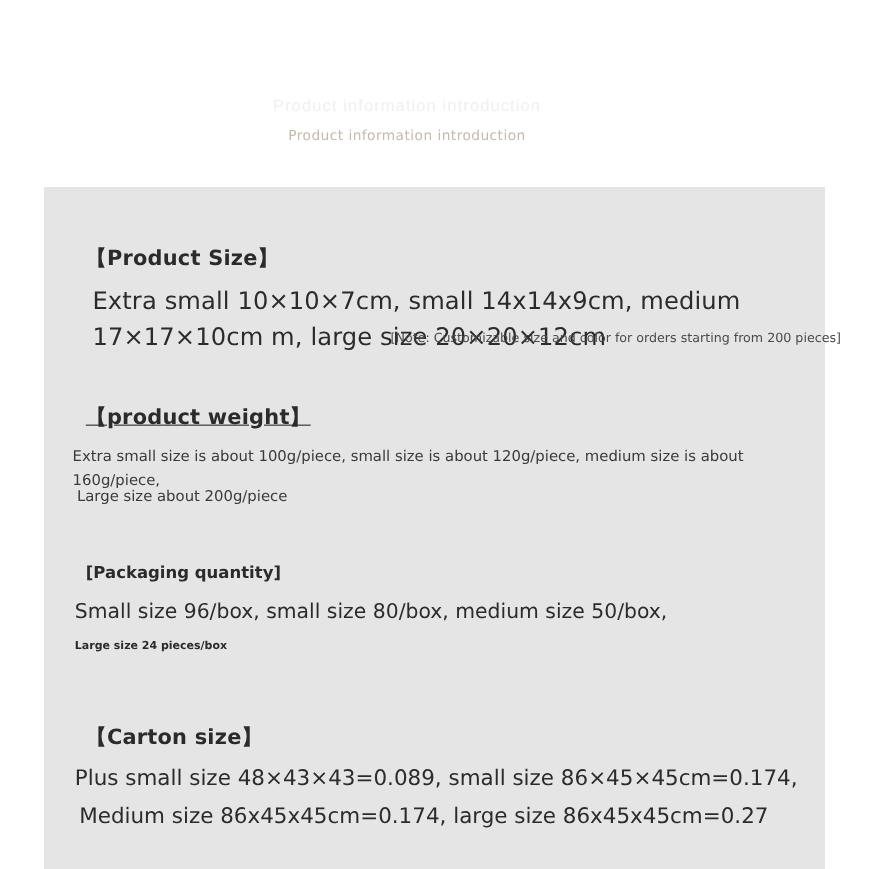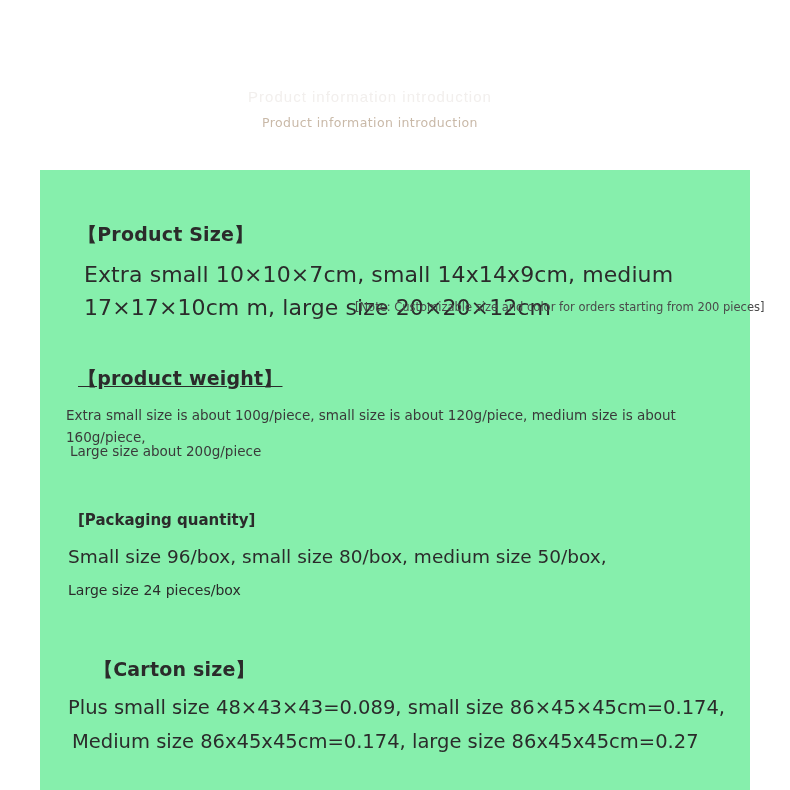--- a/index.html
+++ b/index.html
@@ -43,21 +43,21 @@
     letter-spacing: 0.4px;
     font-family: "DejaVu Sans", sans-serif;
   }
   
   .panel {
     position: absolute;
     left: 40px;
     top: 170px;
     width: 710px;
     height: 620px;
-    background: #86efac;
+    background: #e5e5e5;
   }
   .inner {
     position: relative;
     padding: 0;
     height: 100%;
   }
   .sec-title {
     font-size: 19px;
     font-weight: bold;
     color: #2b2b2b;
@@ -88,39 +88,40 @@
   
   #size-title   { left: 38px;  top: 52px; }
   #size-l1      { left: 44px;  top: 88px;  width: 660px; }
   #size-note    { left: 315px; top: 130px; }
   #weight-title { left: 38px;  top: 196px; text-decoration: underline; }
   #weight-l1    { left: 26px;  top: 234px; }
   #weight-l2    { left: 30px;  top: 270px; }
   #pack-title   { left: 38px;  top: 341px; }
   #pack-l1      { left: 28px;  top: 376px; }
   #pack-l2      { left: 28px;  top: 412px; }
-  #carton-title { left: 38px;  top: 487px; margin-left: 16px; }
+  #carton-title { left: 38px;  top: 487px; }
   #carton-l1    { left: 28px;  top: 521px; }
   #carton-l2    { left: 32px;  top: 555px; }
 
   .pack-title-text {
     font-size: 15px;
     font-weight: bold;
     color: #2b2b2b;
     font-family: "DejaVu Sans", sans-serif;
   }
   .pack-big {
     font-size: 18.5px;
     color: #2b2b2b;
     font-family: "DejaVu Sans", sans-serif;
   }
   .pack-small {
-    font-size: 14px;
+    font-size: 10px;
     color: #2b2b2b;
     font-family: "DejaVu Sans", sans-serif;
+    font-weight: bold;
   }
   .carton-big {
     font-size: 19.5px;
     color: #2b2b2b;
     font-family: "DejaVu Sans", sans-serif;
     line-height: 34px;
     white-space: nowrap;
     text-align: center;
   }
 </style>

